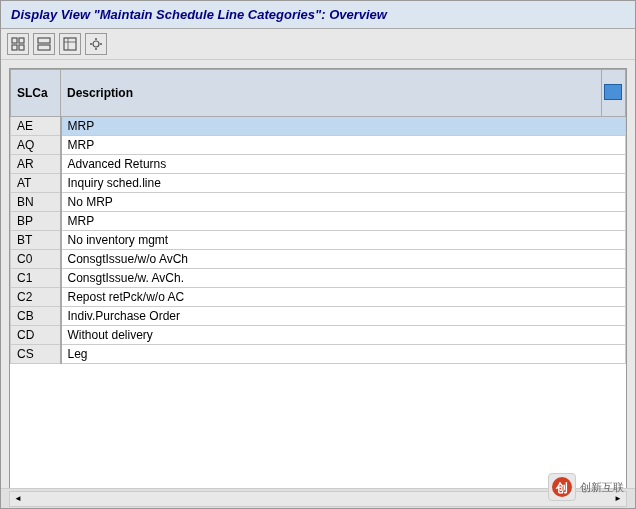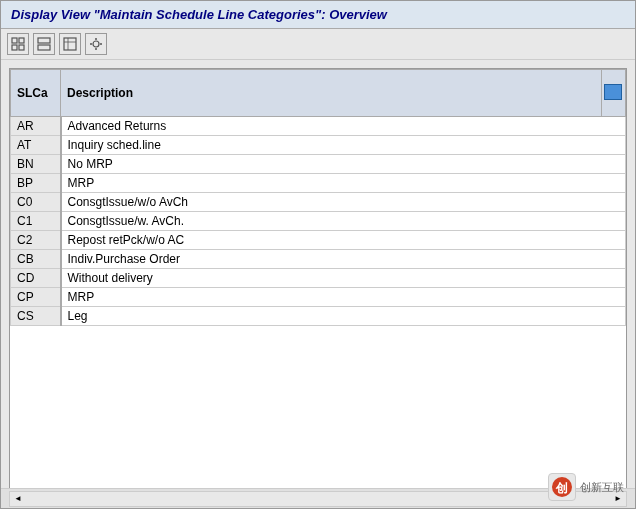--- a/index.html
+++ b/index.html
@@ -238,59 +238,67 @@
             <th>SLCa</th>
             <th>
               <span>Description</span>
             </th>
             <th>
               <div class="col-settings"></div>
             </th>
           </tr>
         </thead>
         <tbody id="table-body">
+        <tr class="selected">
+              <td>AE</td>
+              <td colspan="2">MRP</td>
+            </tr>
+            <tr>
+              <td>AQ</td>
+              <td colspan="2">MRP</td>
+            </tr>
             <tr>
               <td>AR</td>
               <td colspan="2">Advanced Returns</td>
             </tr>
             <tr>
               <td>AT</td>
               <td colspan="2">Inquiry sched.line</td>
             </tr>
             <tr>
               <td>BN</td>
               <td colspan="2">No MRP</td>
             </tr>
             <tr>
               <td>BP</td>
               <td colspan="2">MRP</td>
             </tr>
             <tr>
+              <td>BT</td>
+              <td colspan="2">No inventory mgmt</td>
+            </tr>
+            <tr>
               <td>C0</td>
               <td colspan="2">ConsgtIssue/w/o AvCh</td>
             </tr>
             <tr>
               <td>C1</td>
               <td colspan="2">ConsgtIssue/w. AvCh.</td>
             </tr>
             <tr>
               <td>C2</td>
               <td colspan="2">Repost retPck/w/o AC</td>
             </tr>
             <tr>
               <td>CB</td>
               <td colspan="2">Indiv.Purchase Order</td>
             </tr>
             <tr>
               <td>CD</td>
               <td colspan="2">Without delivery</td>
-            </tr>
-            <tr>
-              <td>CP</td>
-              <td colspan="2">MRP</td>
             </tr>
             <tr>
               <td>CS</td>
               <td colspan="2">Leg</td>
             </tr>
           </tbody>
       </table>
     </div>
   </div>
 

